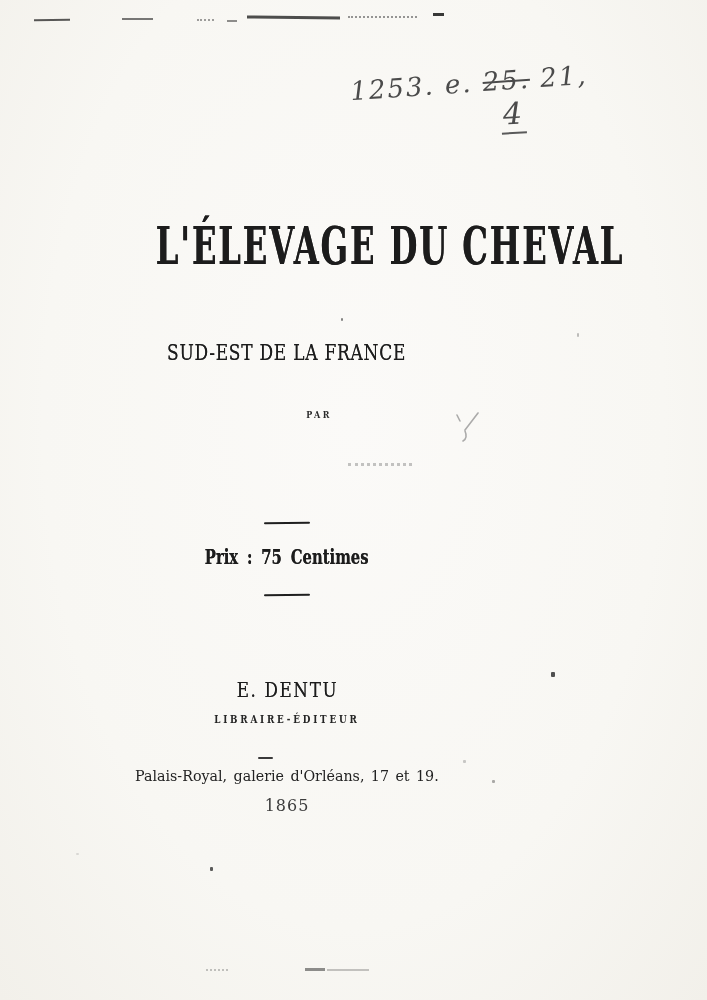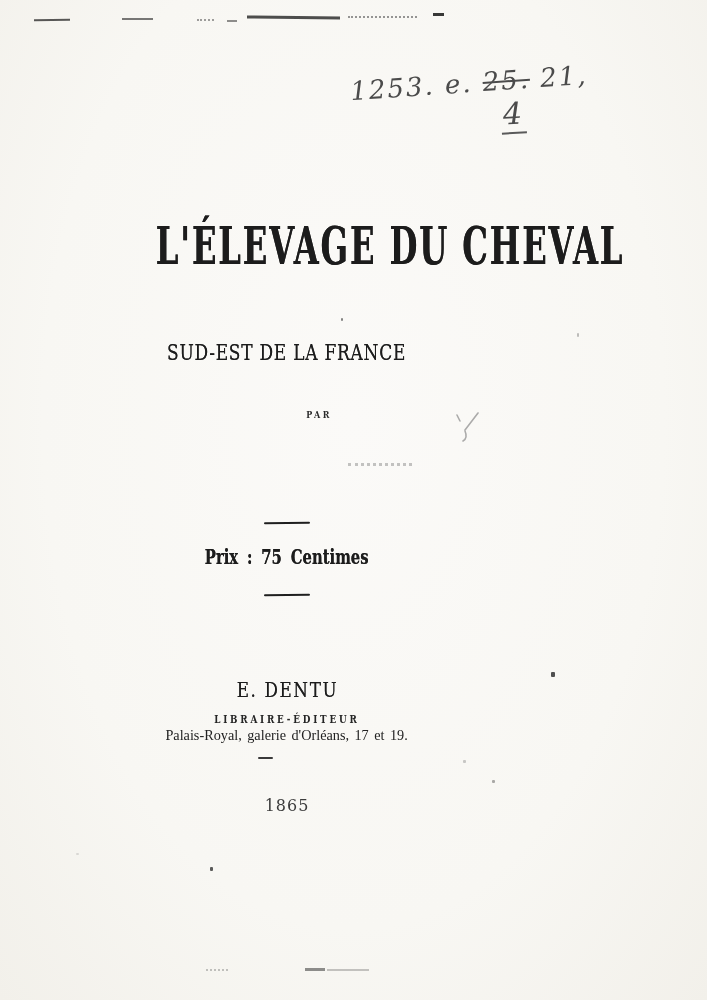--- a/index.html
+++ b/index.html
@@ -203,21 +203,21 @@
 
   <div class="speck" style="left:551px; top:672px; width:4px; height:5px; opacity:.85;"></div>
   <div class="speck" style="left:577px; top:333px; width:2px; height:4px; opacity:.3;"></div>
 
   <div class="line publisher-role" style="top:710px;">
     <span class="sq">LIBRAIRE-ÉDITEUR</span>
   </div>
   <div class="line publisher-name" style="top:680px;">
     <span class="sq">E. DENTU</span>
   </div>
-  <div class="line address-line" style="top:727px;font-family:Liberation Serif, serif;">
+  <div class="line address-line" style="top:768px;">
     <span class="sq">Palais-Royal, galerie d'Orléans, 17 et 19.</span>
   </div>
   <div class="rule r3"></div>
   <div class="line year-line" style="top:770px;">
     <span class="sq">1865</span>
   </div>
 
   <div class="speck" style="left:463px; top:760px; width:3px; height:3px; opacity:.25;"></div>
   <div class="speck" style="left:492px; top:780px; width:3px; height:3px; opacity:.4;"></div>
   <div class="speck" style="left:210px; top:867px; width:3px; height:4px; opacity:.8;"></div>

